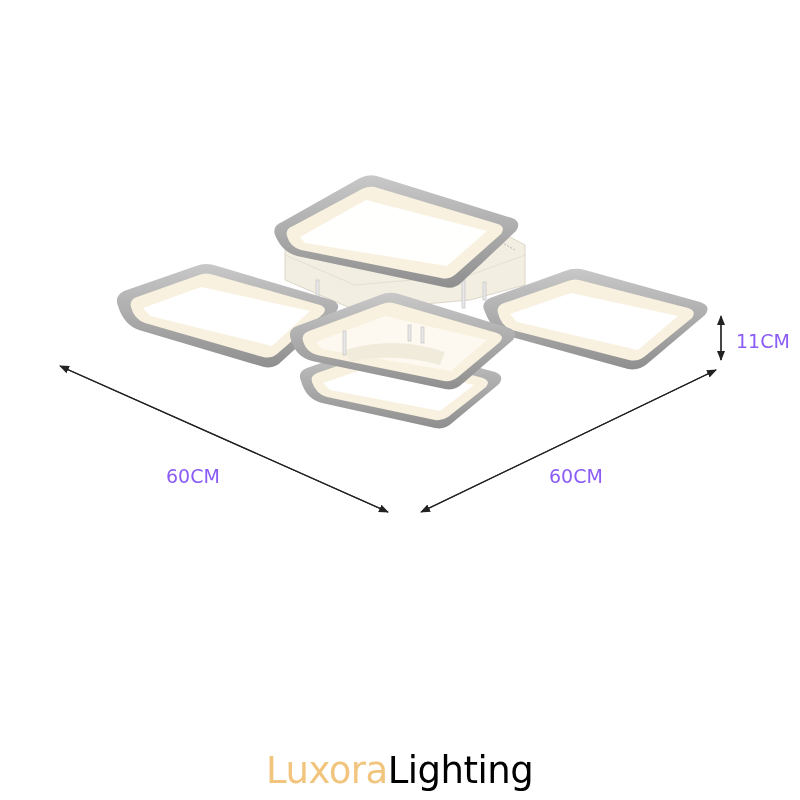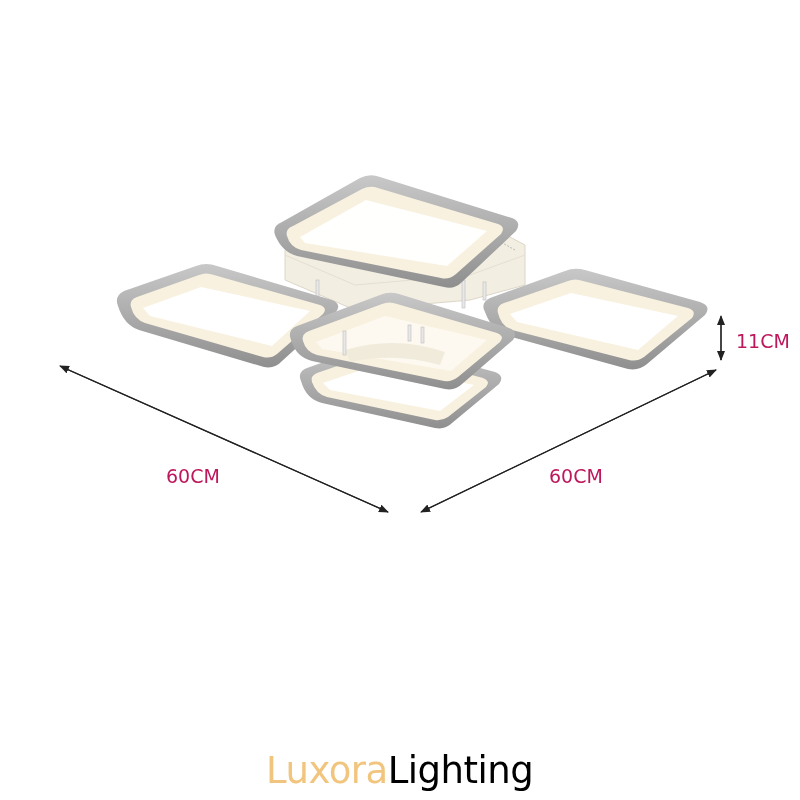--- a/index.html
+++ b/index.html
@@ -16,21 +16,21 @@
     }
     .stage {
       position: absolute;
       left: 0; top: 0;
       width: 800px; height: 800px;
     }
     .dim-label {
       position: absolute;
       font-family: "DejaVu Sans", sans-serif;
       font-size: 19px;
-      color: #be185d;
+      color: #8b5cf6;
       letter-spacing: 0px;
       line-height: 1;
       white-space: nowrap;
     }
     .dim-left { left: 166px; top: 467px; }
     .dim-right { left: 549px; top: 467px; }
     .dim-height { left: 736px; top: 332px; }
     .brand {
       position: absolute;
       left: 266px;

